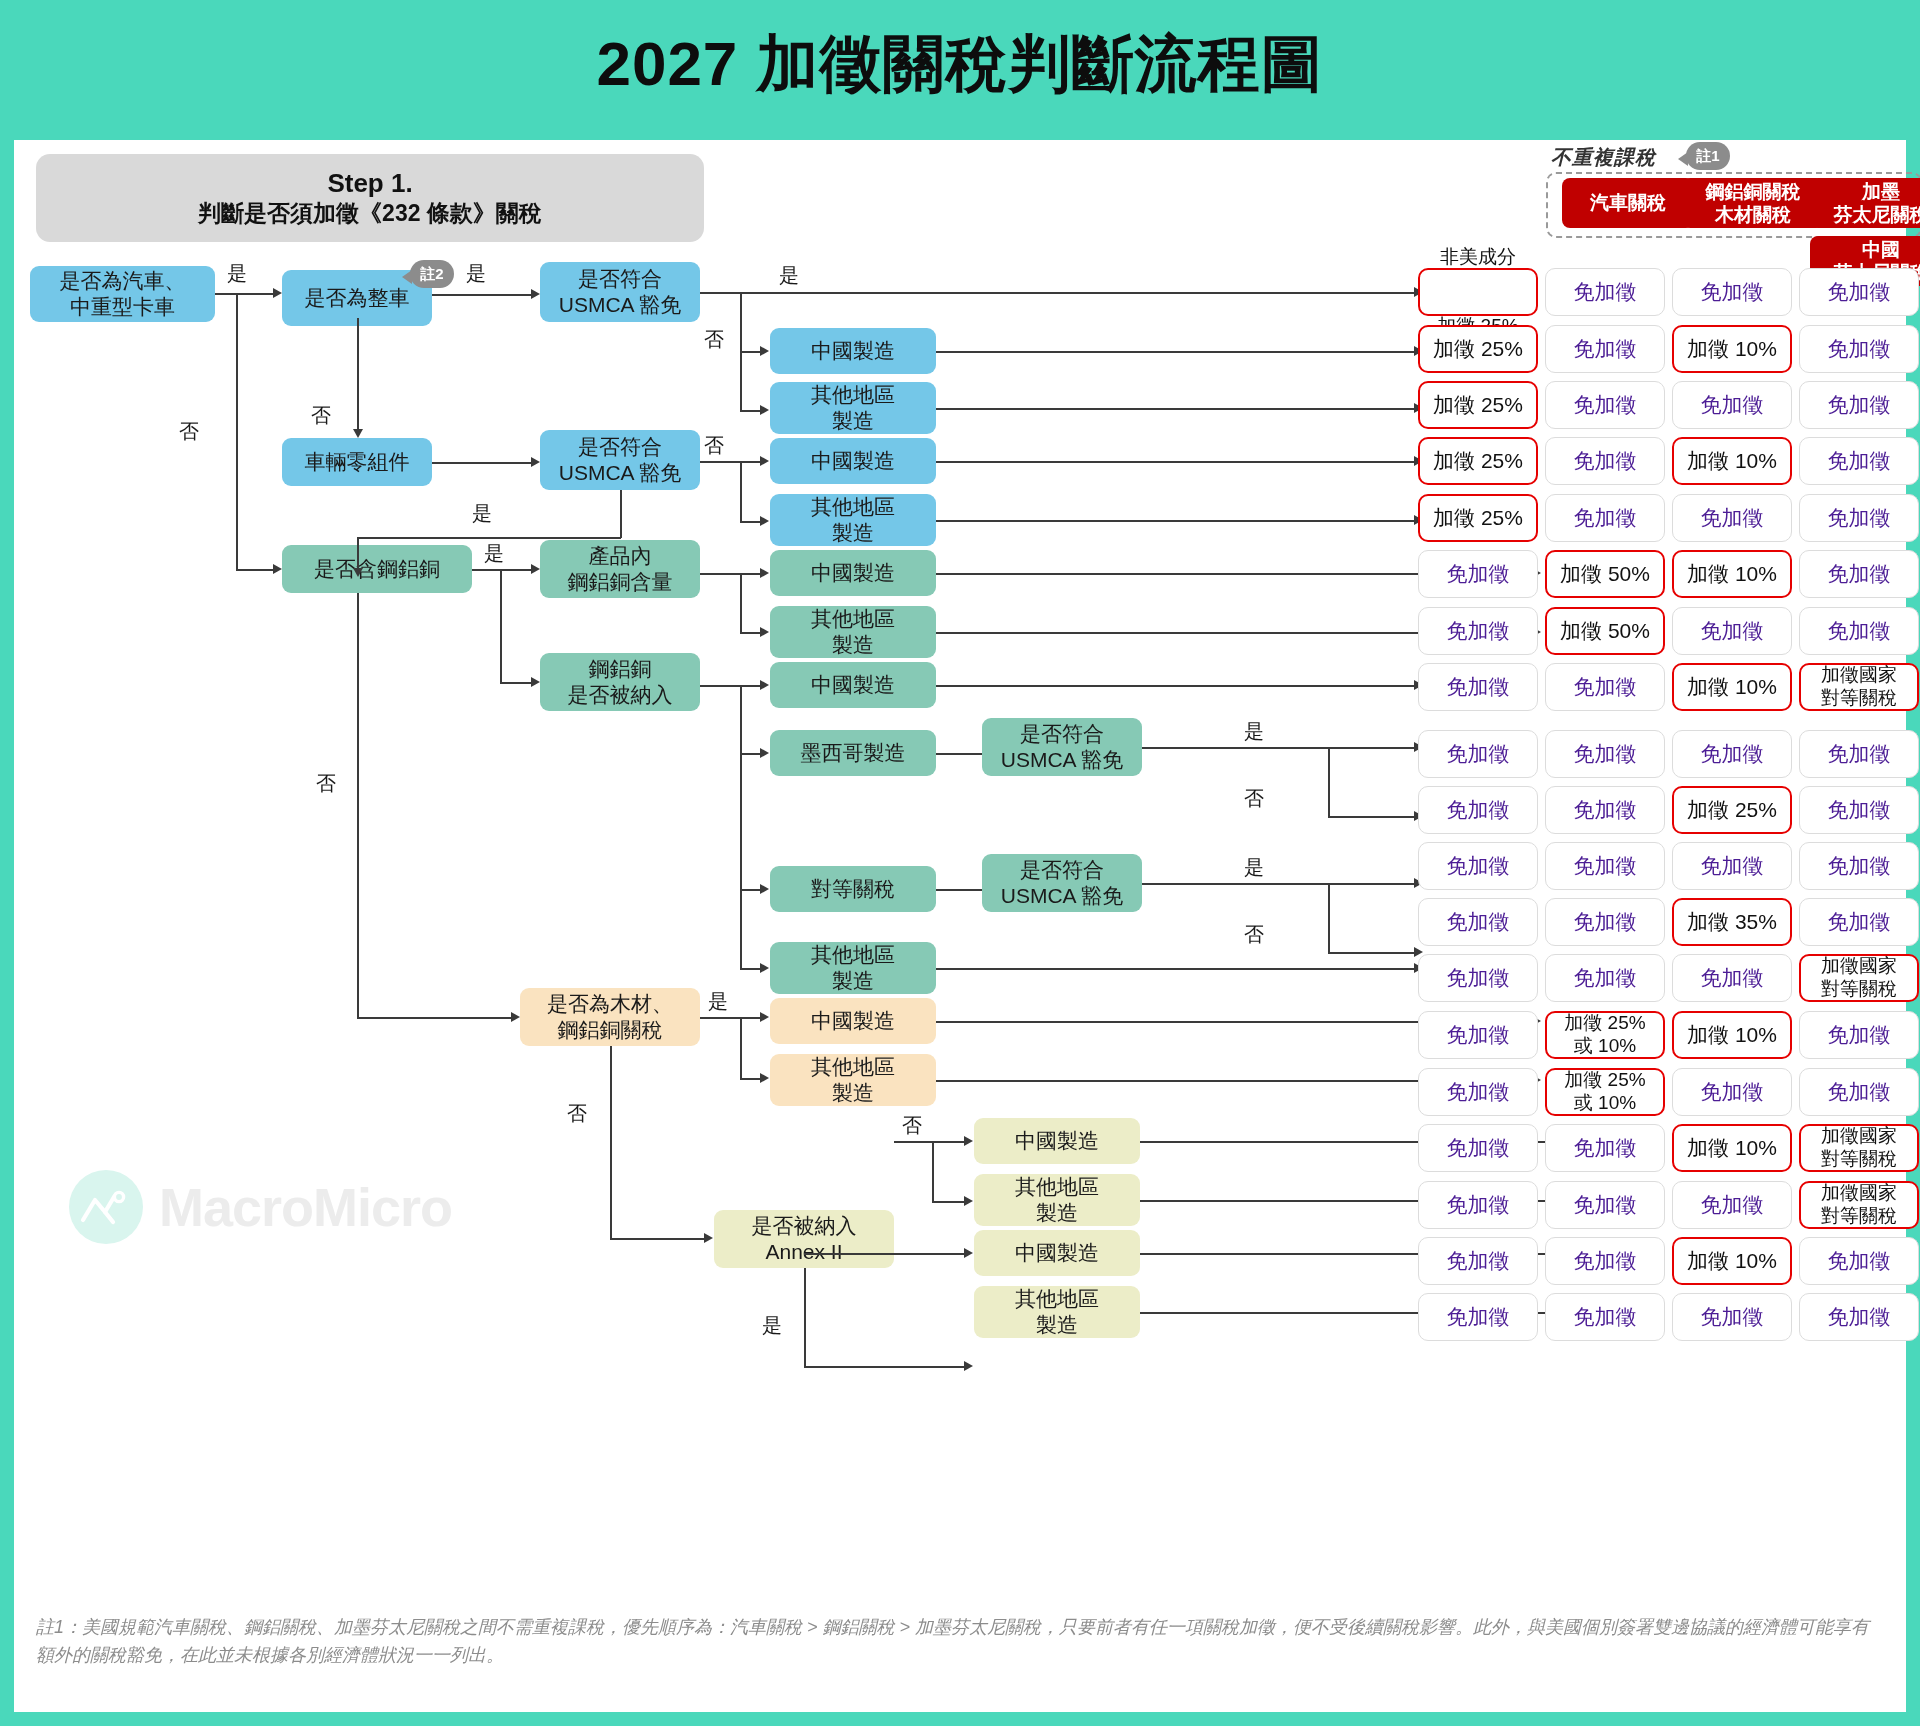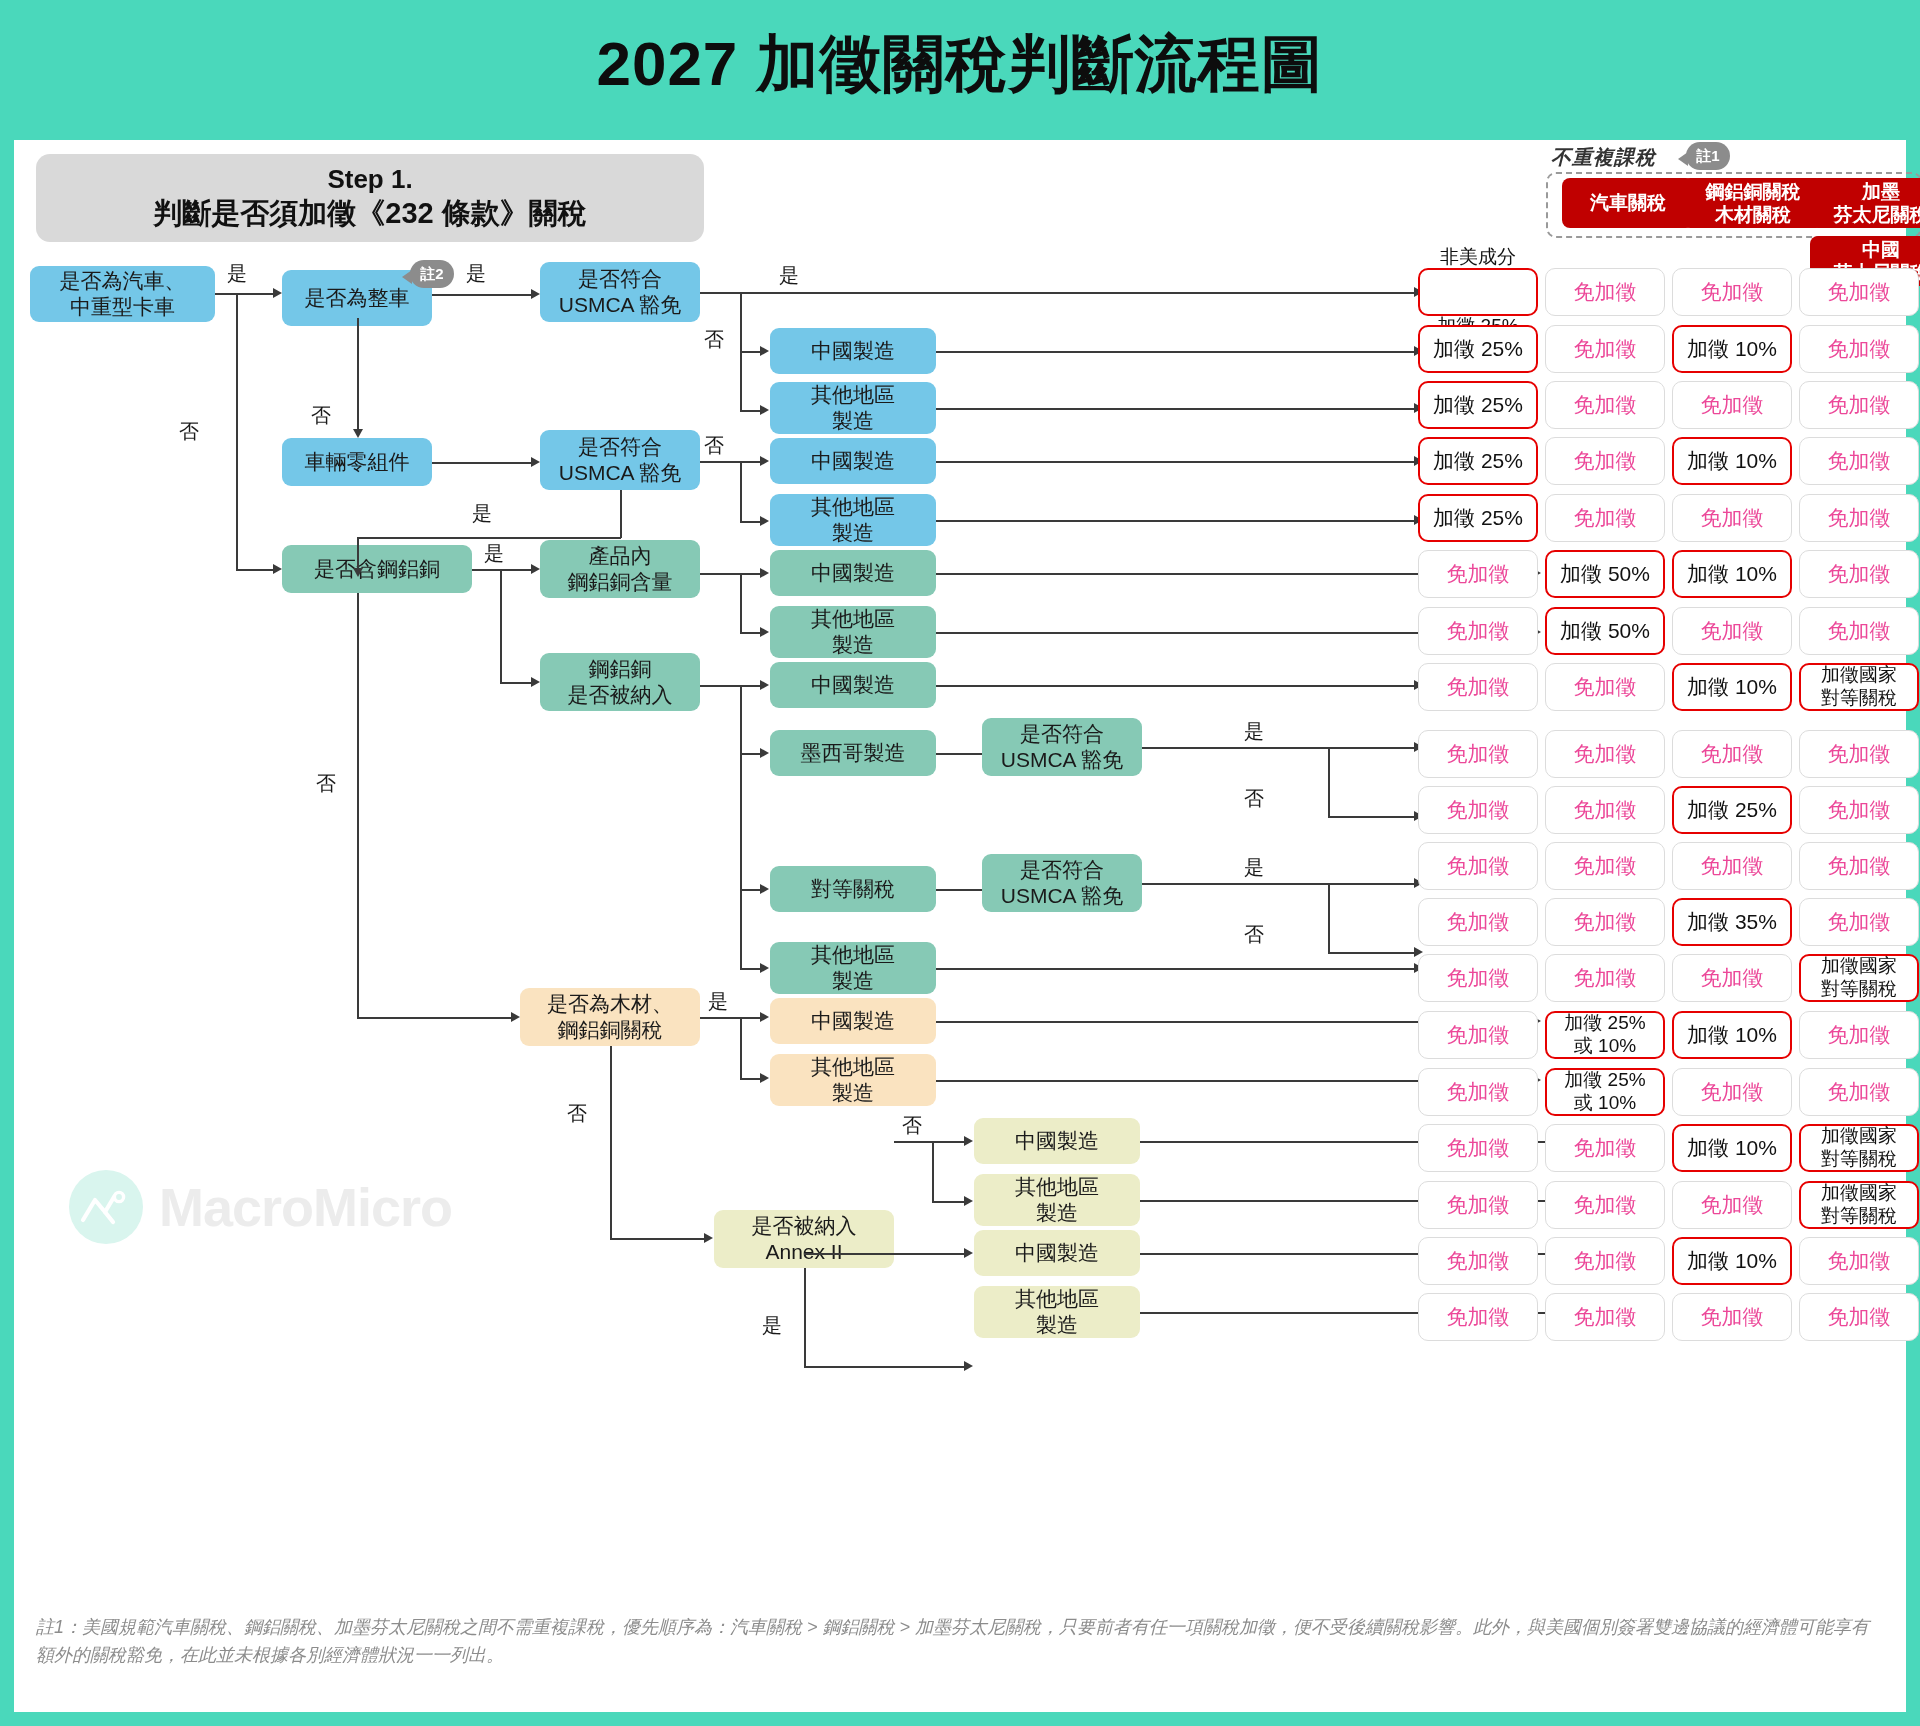--- a/index.html
+++ b/index.html
@@ -23,21 +23,21 @@
     background:#ffffff;
   }
 
   
   .step{
     position:absolute;background:#d9d9d9;border-radius:14px;
     display:flex;flex-direction:column;align-items:center;justify-content:center;
     color:#111;
   }
   .step .s1{font-size:26px;font-weight:bold;line-height:1.25;}
-  .step .s2{font-size:29px;font-weight:bold;line-height:1.3;}
+  .step .s2{font-size:23px;font-weight:bold;line-height:1.3;}
   #step1{left:22px;top:14px;width:668px;height:88px;}
   #step2{left:706px;top:14px;width:600px;height:88px;}
 
   
   .nodup{
     position:absolute;left:1537px;top:4px;font-size:20px;font-style:italic;
     color:#333;font-weight:bold;letter-spacing:1px;
   }
   .note-bub{
     position:absolute;width:44px;height:28px;border-radius:14px;background:#8c8c8c;
@@ -72,21 +72,21 @@
   .orange{background:#fae3c0;}
   .yellow{background:#ecedc8;}
 
   
   .res{
     position:absolute;border-radius:10px;box-sizing:border-box;
     display:flex;align-items:center;justify-content:center;text-align:center;
     font-size:21px;line-height:1.2;
   }
   .res.on{border:2.4px solid #e60000;color:#111;background:#fff;}
-  .res.off{border:1.6px solid #dcdcdc;color:#ec4899;background:#fff;}
+  .res.off{border:1.6px solid #dcdcdc;color:#4c1d95;background:#fff;}
 
   
   .ln{position:absolute;background:#3a3a3a;}
   .lnh{height:1.6px;}
   .lnv{width:1.6px;}
   .arw{
     position:absolute;width:0;height:0;
     border-top:5px solid transparent;border-bottom:5px solid transparent;
     border-left:9px solid #3a3a3a;
   }

